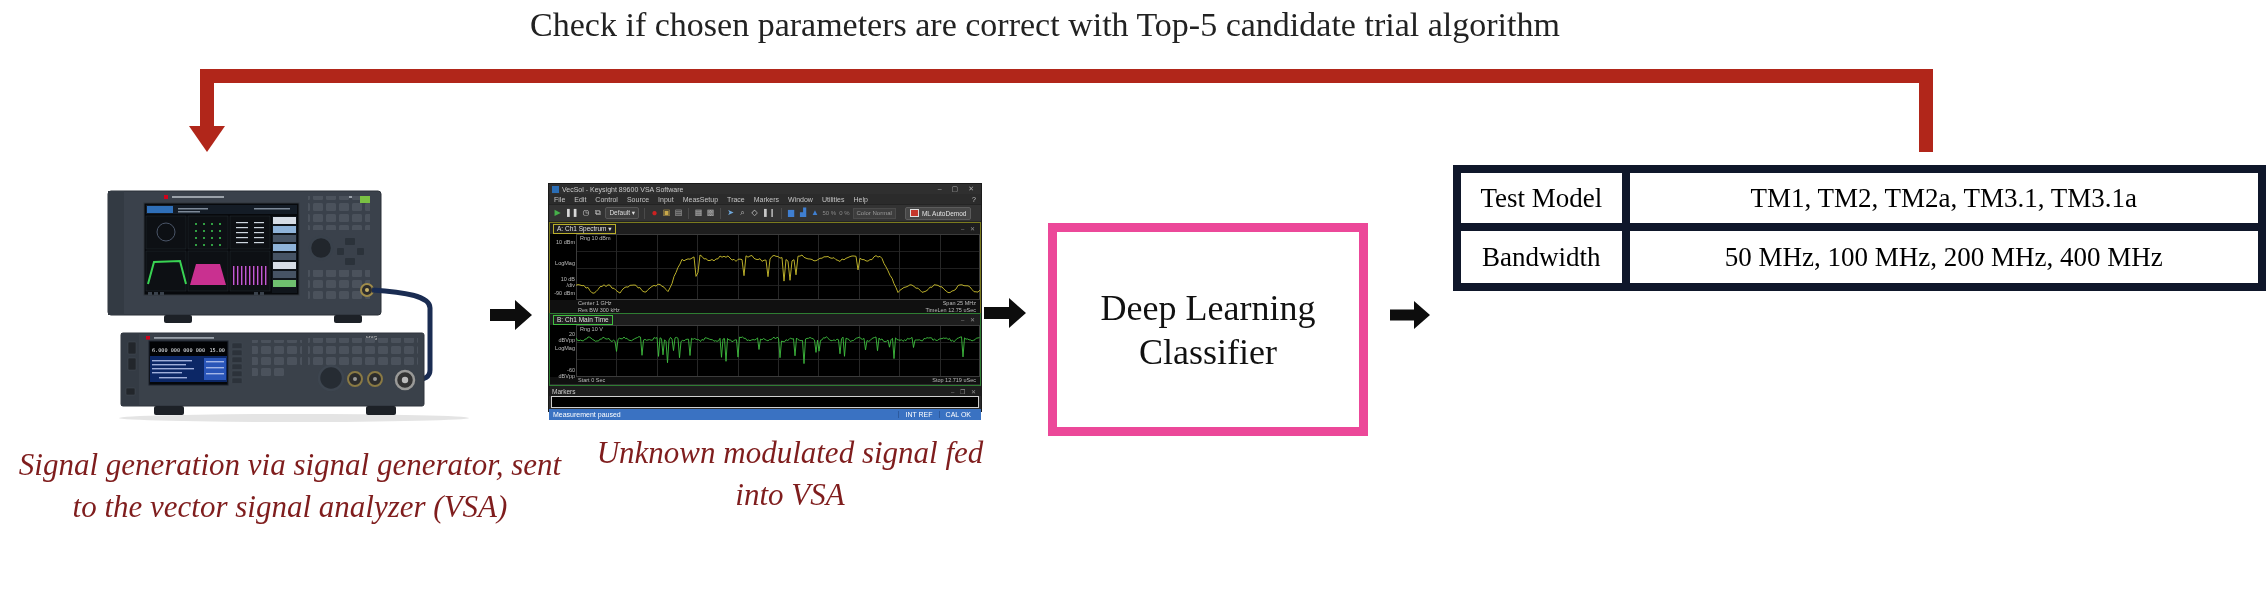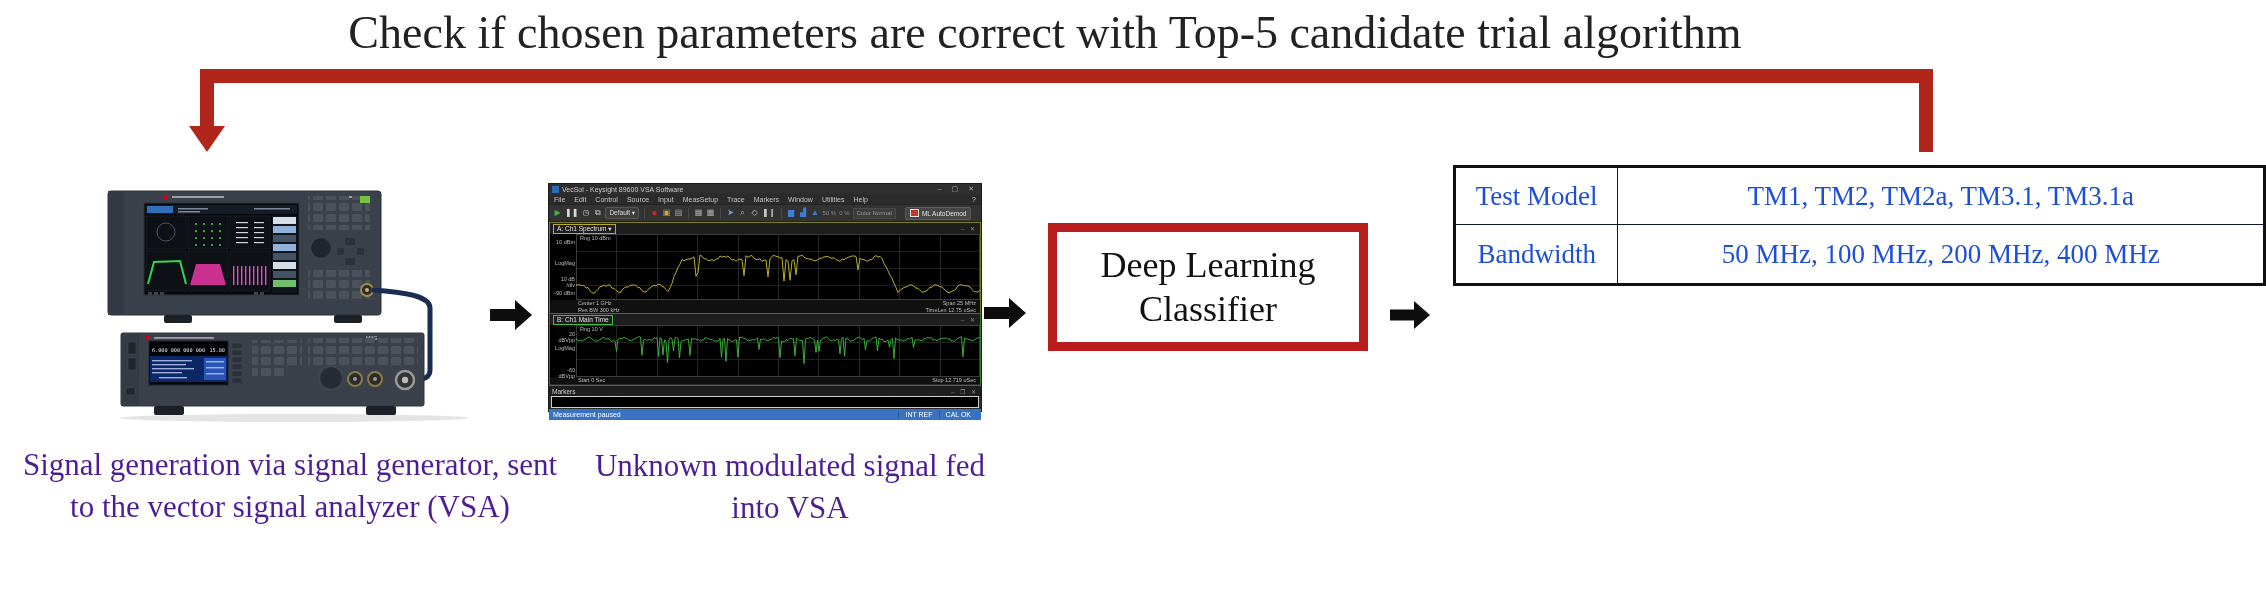--- a/index.html
+++ b/index.html
@@ -1,34 +1,34 @@
 <!DOCTYPE html>
 <html><head>
 <meta charset="utf-8">
 <style>
   html,body{margin:0;padding:0;background:#ffffff;}
   #canvas{position:relative;width:2266px;height:608px;background:#ffffff;overflow:hidden;
           font-family:"Liberation Serif", serif;color:#1a1a1a;}
   .abs{position:absolute;}
   
-  #diagram-title{left:300px;top:6px;width:1490px;text-align:center;font-size:46px;color:#222;}
-  
-  .caption{text-align:center;font-size:31px;line-height:42px;color:#4c1d95;}
+  #diagram-title{left:300px;top:6px;width:1490px;text-align:center;font-size:34px;color:#222;}
+  
+  .caption{text-align:center;font-size:31px;line-height:42px;color:#7f1d1d;font-style:italic;}
   #cap-instruments{left:10px;top:444px;width:560px;}
-  #cap-vsa{left:570px;top:445px;width:440px;}
+  #cap-vsa{left:570px;top:432px;width:440px;}
   #cap-classifier{left:1090px;top:444px;width:330px;}
   #cap-table{left:1605px;top:450px;width:500px;}
   
-  #classifier-box{left:1048px;top:223px;width:320px;height:128px;border:9px solid #b91c1c;background:#fff;
+  #classifier-box{left:1048px;top:223px;width:320px;height:213px;border:9px solid #ec4899;background:#fff;
     box-sizing:border-box;display:flex;align-items:center;justify-content:center;}
   #classifier-box .lbl{width:250px;text-align:center;font-size:36px;line-height:44px;color:#111;}
   
   #param-table{left:1453px;top:165px;border-collapse:collapse;table-layout:fixed;background:#fff;}
-  #param-table td{border:1px solid #0f172a;font-size:27px;text-align:center;vertical-align:middle;
-    padding:0 10px;color:#1d4ed8;}
+  #param-table td{border:8px solid #0f172a;font-size:27px;text-align:center;vertical-align:middle;
+    padding:0 10px;color:#000000;}
   #param-table{border:3px solid #111;}
   .col-label{width:142px;}
   .col-value{width:640px;}
   .rowh1{height:58px;} .rowh2{height:60px;} .rowh3{height:92px;} .rowh4{height:55px;}
   
   #vsa-window{left:548px;top:183px;width:434px;height:229px;background:#2b2b2b;border:1px solid #1a1a1a;
     box-sizing:border-box;font-family:"Liberation Sans", sans-serif;color:#cfcfcf;}
   .vsa-titlebar{height:10px;background:#2f2f2f;display:flex;align-items:center;font-size:7px;
     padding:0 3px;color:#c9c9c9;}
   .vsa-titlebar .tico{width:7px;height:7px;background:#2a6db5;margin-right:3px;flex:none;}

